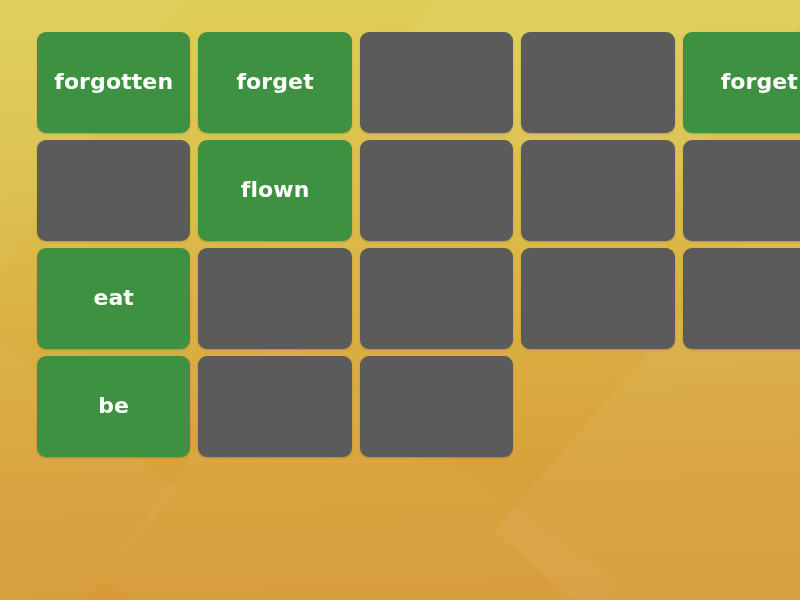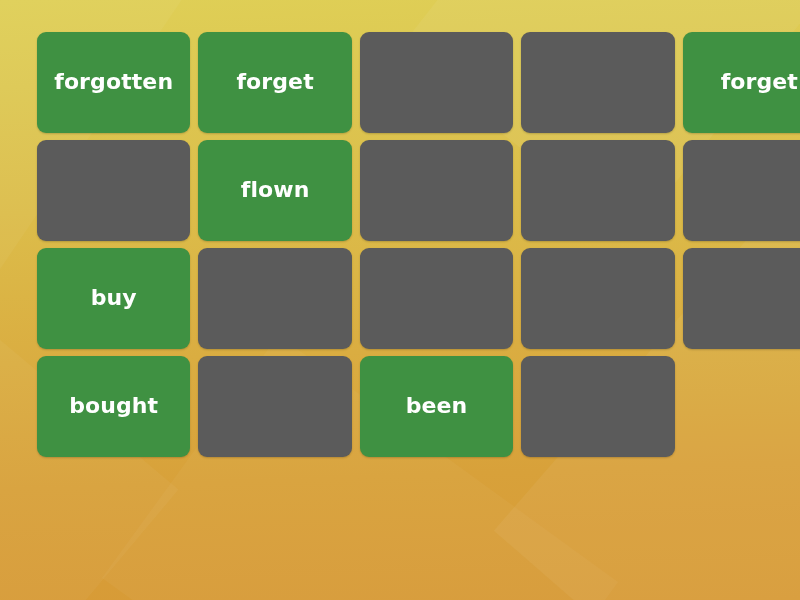--- a/index.html
+++ b/index.html
@@ -126,40 +126,37 @@
     <div class="tile gray">
       <span class="label"></span>
     </div>
     <div class="tile gray">
       <span class="label"></span>
     </div>
     <div class="tile gray">
       <span class="label"></span>
     </div>
     <div class="tile green">
-      <span class="label">buy</span>
+      <span class="label">eat</span>
     </div>
     <div class="tile gray">
       <span class="label"></span>
     </div>
     <div class="tile gray">
       <span class="label"></span>
     </div>
     <div class="tile gray">
       <span class="label"></span>
     </div>
     <div class="tile gray">
       <span class="label"></span>
     </div>
     <div class="tile green">
-      <span class="label">bought</span>
+      <span class="label">be</span>
     </div>
     <div class="tile gray">
       <span class="label"></span>
-    </div>
-    <div class="tile green">
-      <span class="label">been</span>
     </div>
     <div class="tile gray">
       <span class="label"></span>
     </div>
     <div class="tile empty"></div>
   </div>
 
 </body></html>

